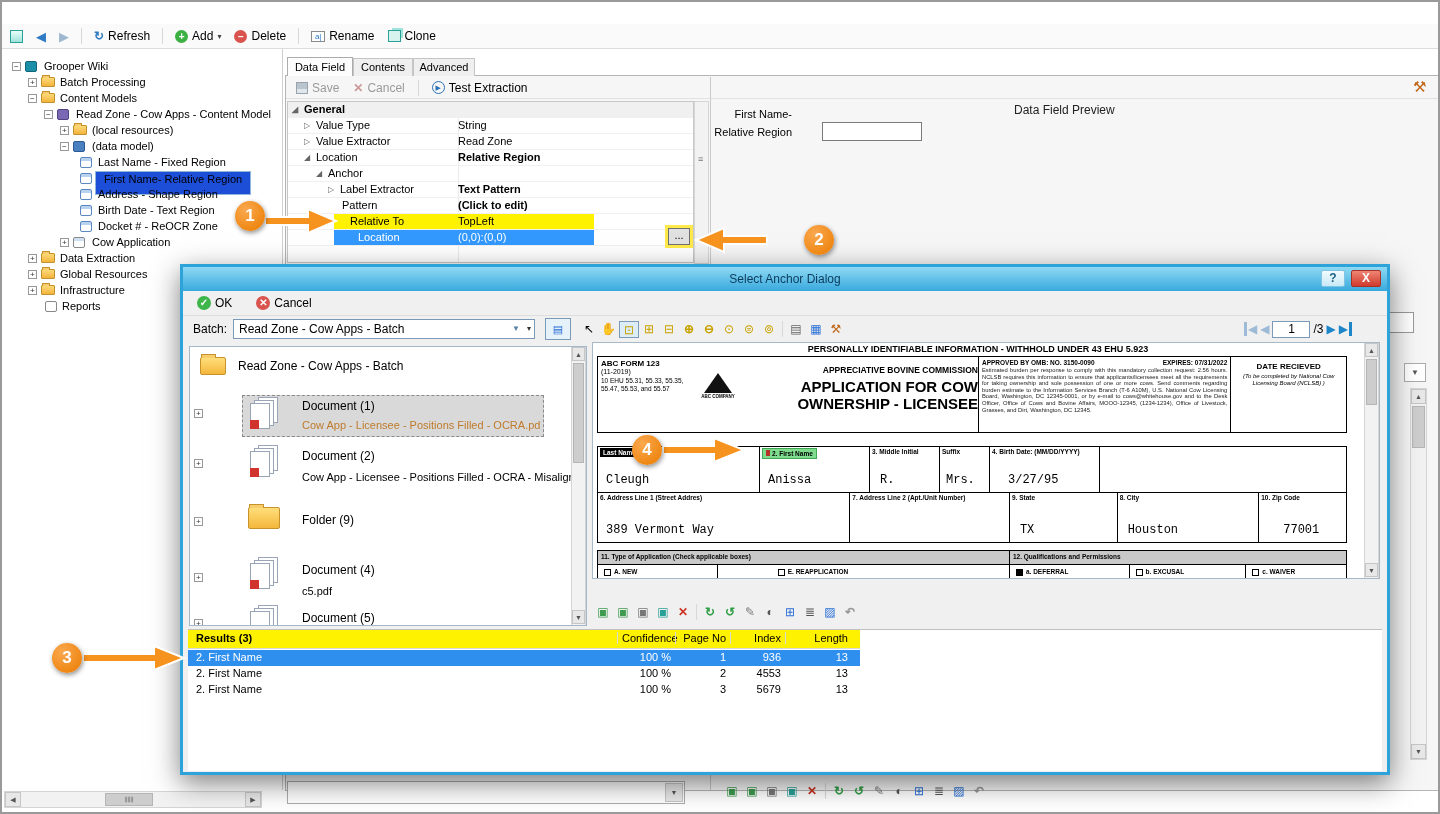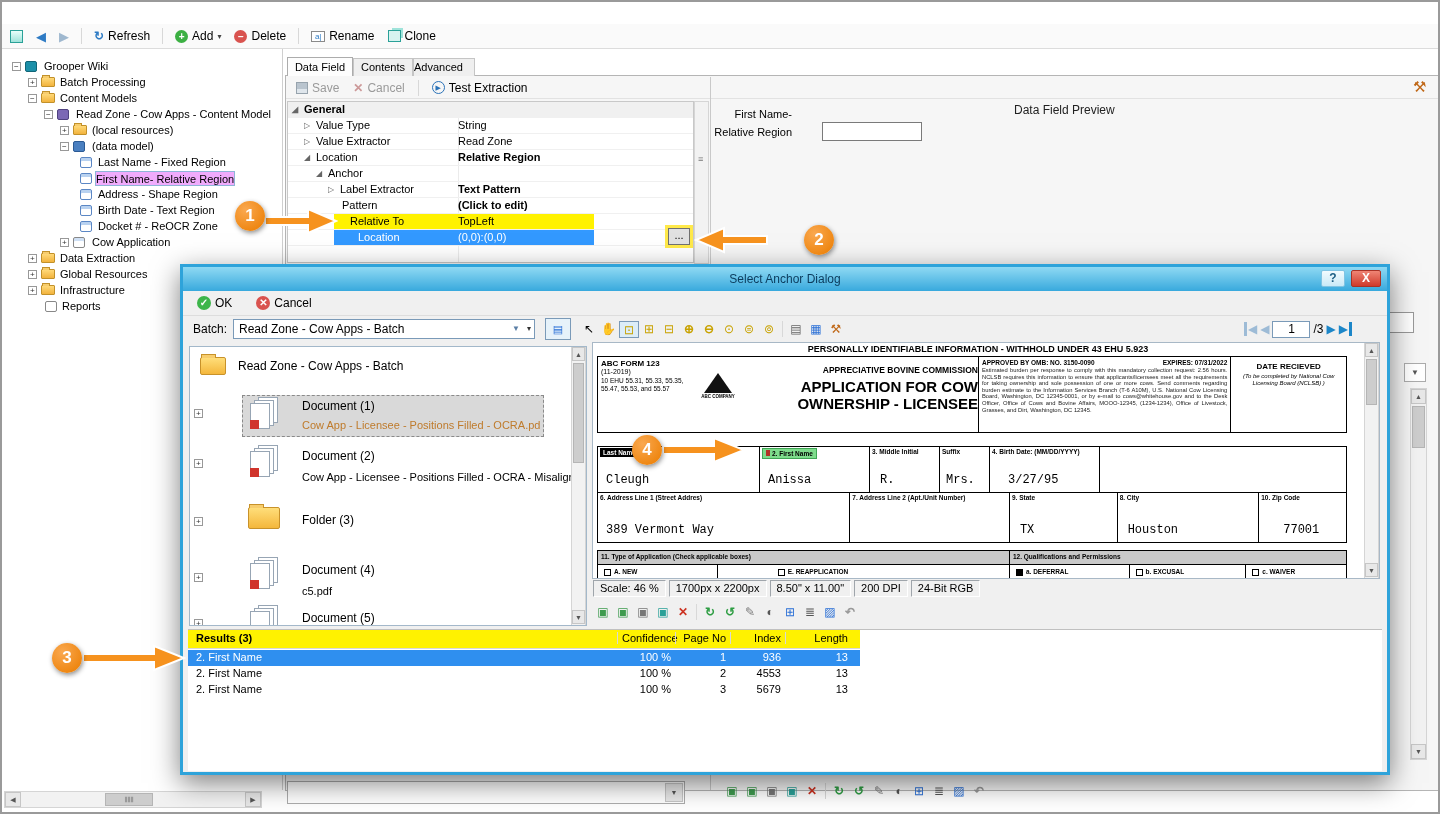--- a/index.html
+++ b/index.html
@@ -128,21 +128,21 @@
         <span class="exp" style="left:56px">−</span>
         <span class="sq" style="left:69px;background:#4a7fc0;border:1px solid #2b5a94"></span>
         <span class="abs" style="left:88px">(data model)</span>
       </div>
     <div class="titem" style="left:0;top:106px">
         <span class="sq" style="left:76px;background:#fff;border:1px solid #5b87c5;box-shadow:inset 0 3px 0 #b9d2f0"></span>
         <span class="abs" style="left:94px">Last Name - Fixed Region</span>
       </div>
     <div class="titem" style="left:0;top:122px">
         <span class="sq" style="left:76px;background:#fff;border:1px solid #5b87c5;box-shadow:inset 0 3px 0 #b9d2f0"></span>
-        <span class="abs" style="left:91px;top:0;height:15px;background:#f0abfc;border:1px solid #8fb5d8;padding:0 0;line-height:14px">First Name- Relative Region</span>
+        <span class="abs" style="left:91px;top:0;height:24px;background:#1d4ed8;border:1px solid #8fb5d8;padding:0 8px;line-height:14px">First Name- Relative Region</span>
       </div>
     <div class="titem" style="left:0;top:138px">
         <span class="sq" style="left:76px;background:#fff;border:1px solid #5b87c5;box-shadow:inset 0 3px 0 #b9d2f0"></span>
         <span class="abs" style="left:94px">Address - Shape Region</span>
       </div>
     <div class="titem" style="left:0;top:154px">
         <span class="sq" style="left:76px;background:#fff;border:1px solid #5b87c5;box-shadow:inset 0 3px 0 #b9d2f0"></span>
         <span class="abs" style="left:94px">Birth Date - Text Region</span>
       </div>
     <div class="titem" style="left:0;top:170px">
@@ -172,21 +172,21 @@
     <div class="titem" style="left:0;top:250px">
         <span class="sq" style="left:41px;background:#fff;border:1px solid #888"></span>
         <span class="abs" style="left:58px">Reports</span>
       </div>
   </div>
 
   <div class="abs" style="left:283px;top:73px;width:1155px;height:716px;background:#f6f6f6;border:1px solid #b5b5b5"></div>
 
   <div class="abs" style="left:285px;top:55px;width:66px;height:19px;background:#fdfdfd;border:1px solid #acacac;border-bottom:none;text-align:center;line-height:18px;z-index:2"><span>Data Field</span></div>
   <div class="abs" style="left:351px;top:56px;width:60px;height:18px;background:#efefef;border:1px solid #c5c5c5;border-bottom:none;text-align:center;line-height:17px"><span>Contents</span></div>
-  <div class="abs" style="left:411px;top:56px;width:62px;height:18px;background:#efefef;border:1px solid #c5c5c5;border-bottom:none;text-align:left;line-height:17px"><span>Advanced</span></div>
+  <div class="abs" style="left:411px;top:56px;width:62px;height:18px;background:#efefef;border:1px solid #c5c5c5;border-bottom:none;text-align:center;line-height:17px"><span>Advanced</span></div>
 
   <div class="abs" style="left:284px;top:75px;width:1153px;height:22px;background:#f6f6f6;border-bottom:1px solid #e2e2e2;display:flex;align-items:center;gap:6px;padding-left:6px;font-size:12px">
     <span class="tbtn" style="color:#9a9a9a">
         <span style="display:inline-block;width:12px;height:12px;background:#b9c4ce;border:1px solid #97a3ad;box-shadow:inset 0 -4px 0 #dfe6ec"></span>
         <span>Save</span>
       </span>
     <span class="tbtn" style="color:#9a9a9a">
         <span style="color:#cc9999;font-weight:bold">✕</span>
         <span>Cancel</span>
       </span>
@@ -361,21 +361,21 @@
         <div class="stack" style="left:60px;top:98px">
             <span class="pg" style="left:8px;top:0"></span>
             <span class="pg" style="left:4px;top:3px"></span>
             <span class="pg pgf" style="left:0;top:6px"></span>
           </div>
         <span class="abs" style="left:112px;top:102px;font-size:12px">Document (2)</span>
         <span class="abs nowrap" style="left:112px;top:124px;width:270px;font-size:11px">Cow App - Licensee - Positions Filled - OCRA - Misaligned</span>
 
         <span class="exp" style="left:4px;top:170px">+</span>
         <span class="bigfold" style="left:58px;top:160px"></span>
-        <span class="abs" style="left:112px;top:166px;font-size:12px">Folder (3)</span>
+        <span class="abs" style="left:112px;top:166px;font-size:12px">Folder (9)</span>
 
         <span class="exp" style="left:4px;top:226px">+</span>
         <div class="stack" style="left:60px;top:210px">
             <span class="pg" style="left:8px;top:0"></span>
             <span class="pg" style="left:4px;top:3px"></span>
             <span class="pg pgf" style="left:0;top:6px"></span>
           </div>
         <span class="abs" style="left:112px;top:216px;font-size:12px">Document (4)</span>
         <span class="abs" style="left:112px;top:238px;font-size:11px">c5.pdf</span>
 
@@ -500,27 +500,20 @@
             </div>
         </div>
 
         <div class="scroll" style="right:0;top:0;width:15px;height:235px;border-top:none;border-bottom:none">
           <span class="sbtn" style="left:0;top:0;width:13px;height:14px;line-height:13px">▲</span>
           <span class="thumb" style="left:1px;top:16px;width:11px;height:46px"></span>
           <span class="sbtn" style="left:0;top:220px;width:13px;height:14px;line-height:13px">▼</span>
         </div>
       </div>
 
-      <div class="abs" style="left:410px;top:289px;display:flex">
-        <span class="seg">Scale: 46 %</span>
-        <span class="seg">1700px x 2200px</span>
-        <span class="seg">8.50" x 11.00"</span>
-        <span class="seg">200 DPI</span>
-        <span class="seg">24-Bit RGB</span>
-      </div>
 
       <div class="abs" style="left:410px;top:311px;height:20px;display:flex;align-items:center">
         <span class="im" style="color:#3e9b4f">▣</span>
           <span class="im" style="color:#3e9b4f">▣</span>
           <span class="im" style="color:#777">▣</span>
           <span class="im" style="color:#2aa198">▣</span>
           <span class="im" style="color:#cc3322;font-weight:bold">✕</span>
           <span class="sep"></span>
           <span class="im" style="color:#2f9e44;font-weight:bold">↻</span>
           <span class="im" style="color:#2f9e44;font-weight:bold">↺</span>

